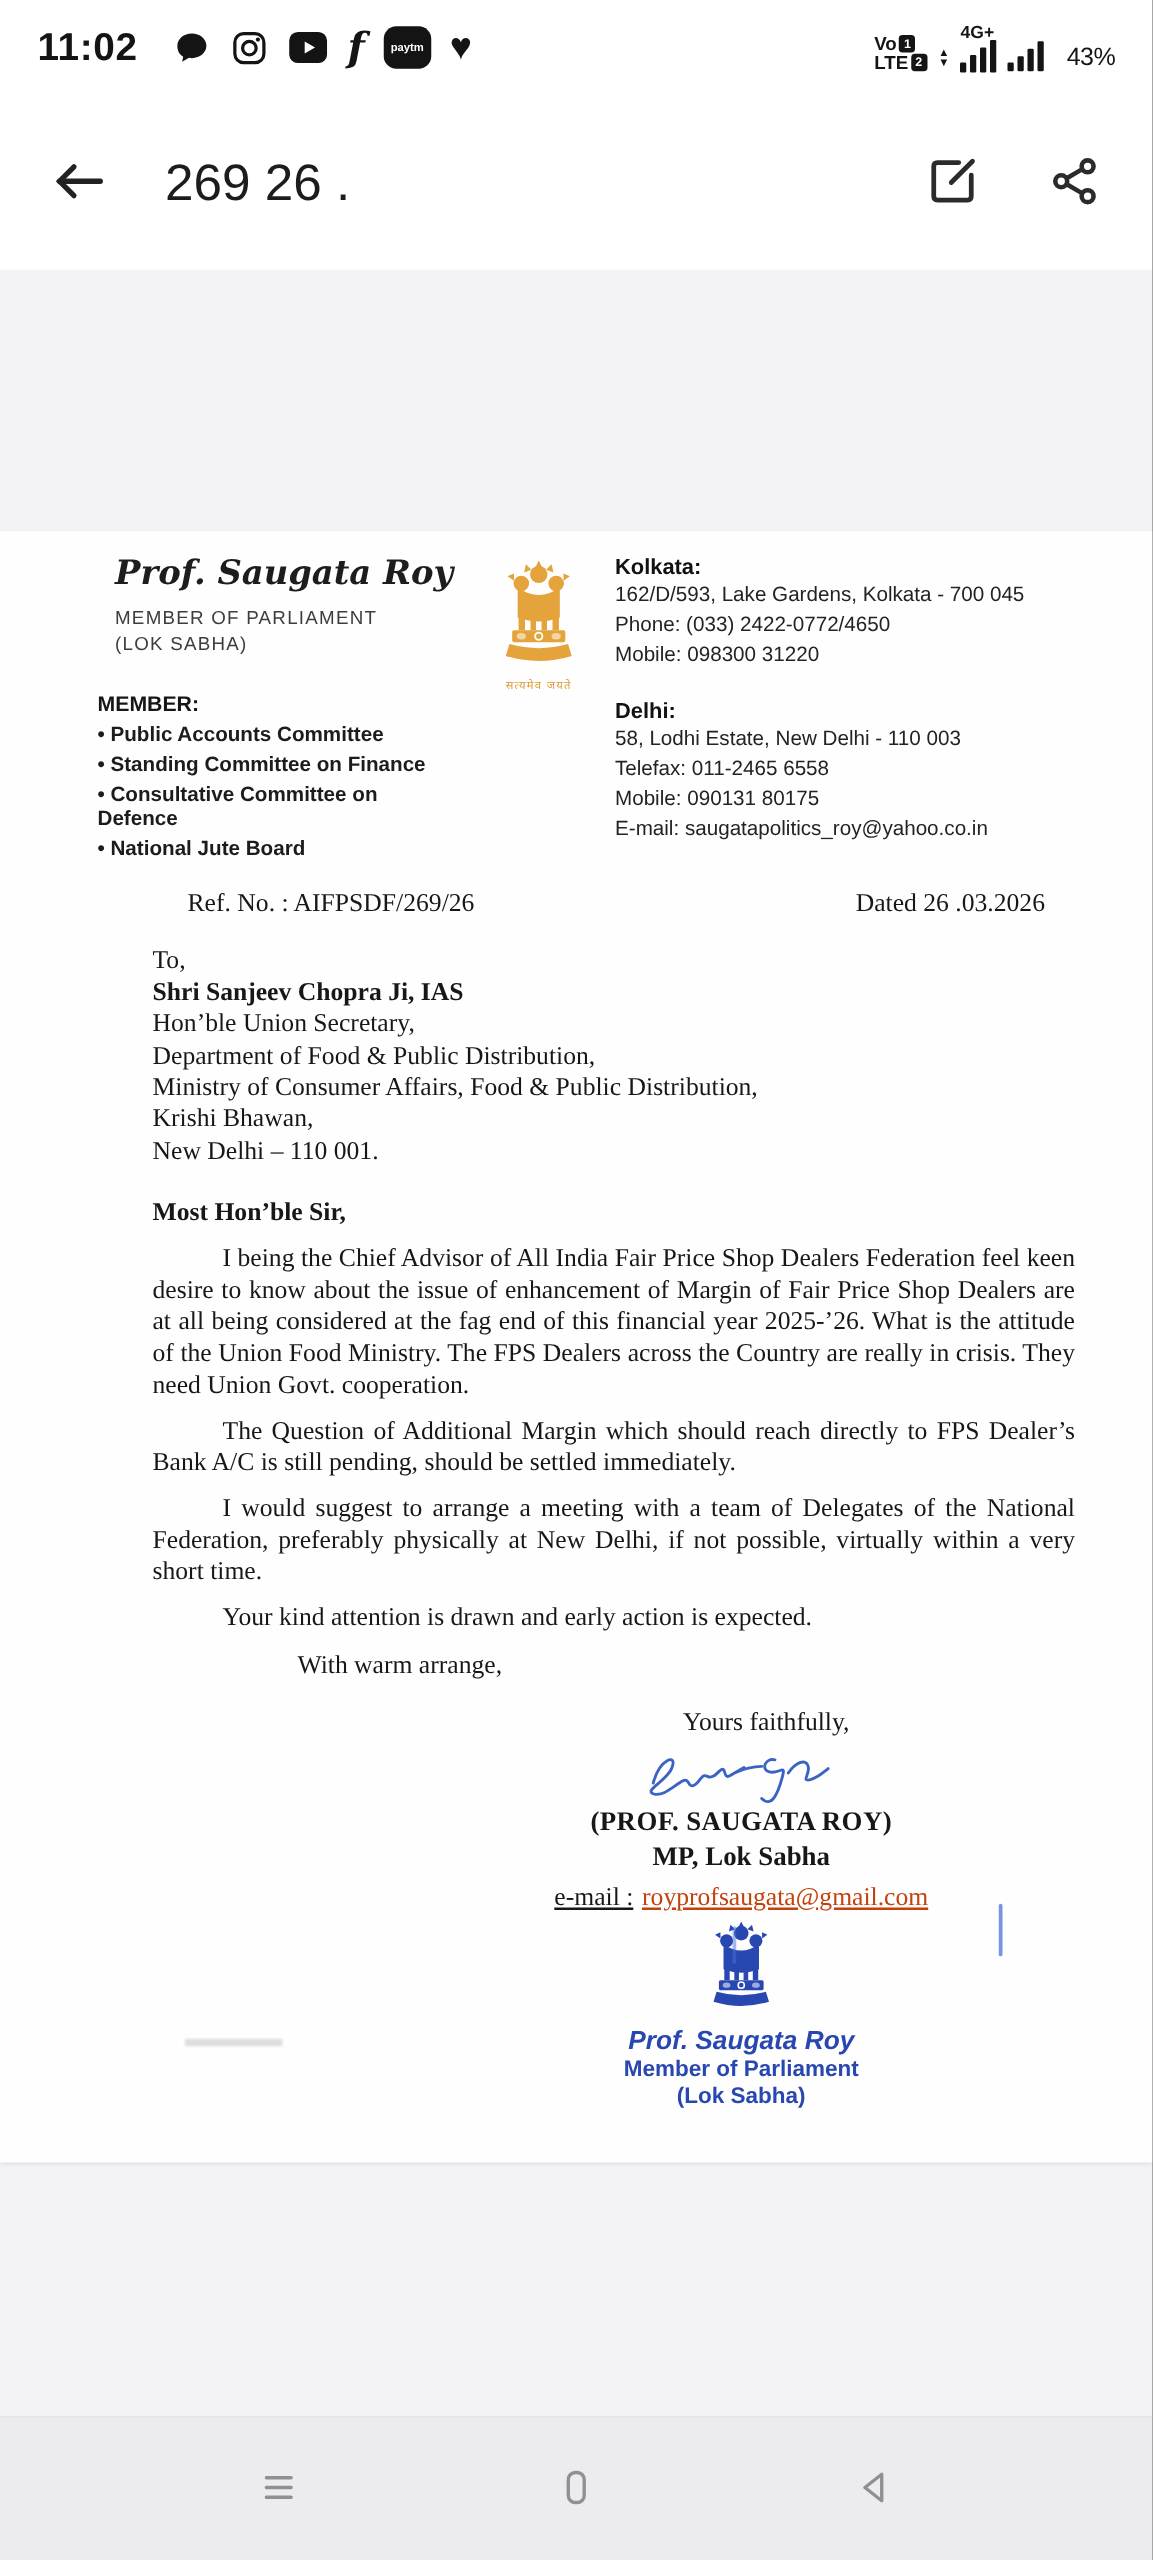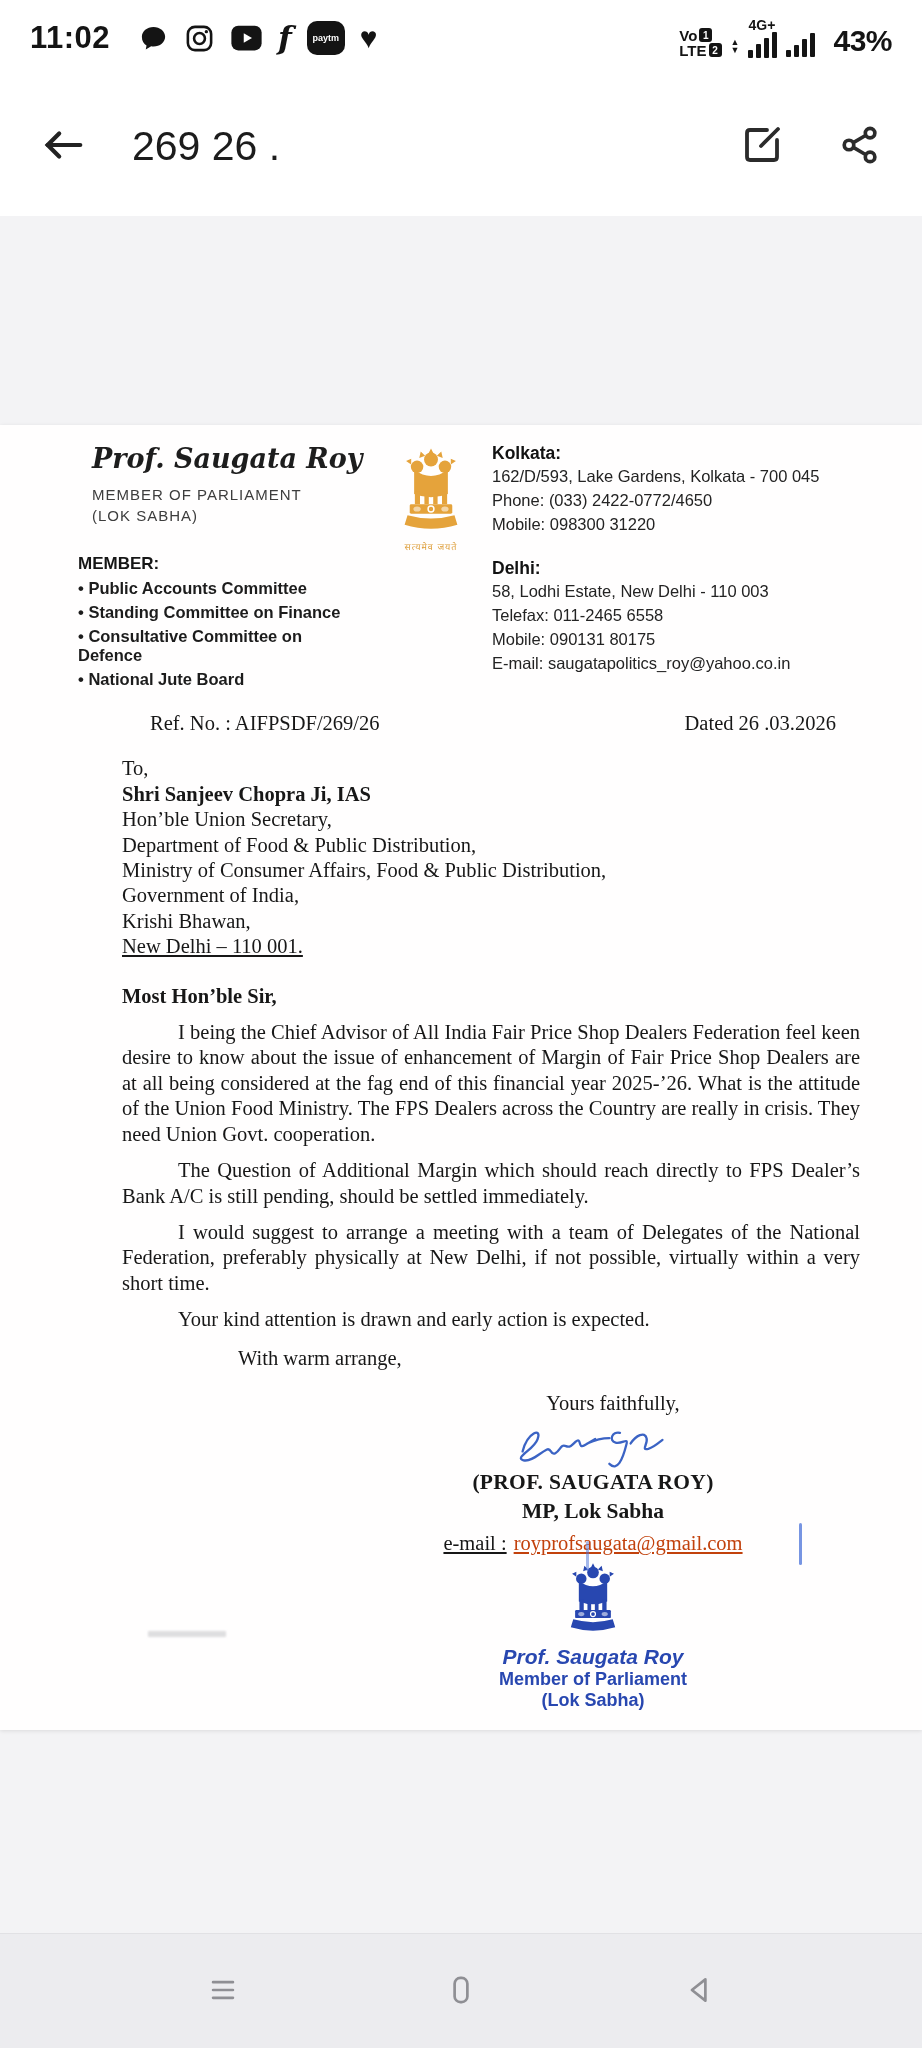--- a/index.html
+++ b/index.html
@@ -22,21 +22,21 @@
   .sim-box{width:13px;height:14px;background:#141414;border-radius:3px;color:#fff;font-size:10px;
            display:flex;align-items:center;justify-content:center;font-weight:700;}
   .updown{display:flex;flex-direction:column;font-size:9px;line-height:8px;margin-bottom:4px;}
   .sig-group{display:flex;flex-direction:column;align-items:flex-start;}
   .net-label{font-size:14px;font-weight:700;line-height:12px;margin-bottom:1px;}
   .bars{display:flex;align-items:flex-end;gap:3px;}
   .bars i{display:block;width:5px;background:#141414;border-radius:1px;}
   .battery{position:relative;width:22px;height:36px;border-radius:6px;overflow:hidden;background:#b9b9bd;margin-bottom:1px;}
   .battery .fill{position:absolute;bottom:0;left:0;right:0;height:43%;background:#141414;}
   .battery-nub{width:10px;height:4px;background:#b9b9bd;border-radius:2px 2px 0 0;margin:0 auto;}
-  .pct{font-size:30px;font-weight:700;letter-spacing:-.5px;}
+  .pct{font-size:20px;font-weight:400;letter-spacing:-.5px;}
 
   
   .app-header{position:absolute;top:76px;left:0;right:0;height:140px;background:#fff;
               display:flex;align-items:center;padding:0 40px;box-sizing:border-box;}
   .icon-btn{background:none;border:none;padding:0;cursor:pointer;display:flex;align-items:center;}
   .doc-title{font-size:41px;color:#1c1c1c;margin-left:46px;font-weight:400;}
   .header-right{margin-left:auto;display:flex;align-items:center;gap:52px;}
 
   
   .viewer{position:absolute;top:216px;left:0;right:0;height:1717px;background:#f3f3f5;}
@@ -59,21 +59,21 @@
   .contact-heading{font-weight:700;font-size:17.5px;color:#121212;}
   .contact-line{font-size:16.5px;color:#232323;line-height:24px;}
   .contact-delhi{margin-top:22px;}
 
   
   .letter-body{margin:8px 62px 0 122px;font-family:"Liberation Serif",serif;
                font-size:20.5px;color:#171717;line-height:25.4px;}
   .ref-row{display:flex;justify-content:space-between;padding-left:28px;padding-right:24px;margin-top:22px;}
   .to-label{margin-top:20px;}
   .recipient-name{font-weight:700;}
-  .recipient-city{text-decoration:underline;}
+  .recipient-city{}
   .salutation{font-weight:700;margin-top:24px;}
   .para{margin:11px 0 0;text-align:justify;text-indent:56px;}
   .regards{margin-top:13px;padding-left:116px;}
 
   .sig-block{width:430px;margin:20px 52px 0 auto;text-align:center;}
   .closing{padding-left:40px;}
   .signature-svg{display:block;margin:0 auto -8px;height:62px;}
   .signatory-name{font-weight:700;font-size:21.5px;letter-spacing:.3px;}
   .signatory-title{font-weight:700;font-size:21.5px;margin-top:3px;}
   .email-line{margin-top:7px;font-size:20.5px;}
@@ -264,21 +264,20 @@
       <div class="letter-body">
         <div class="ref-row">
           <span>Ref. No. : AIFPSDF/269/26</span>
           <span>Dated 26 .03.2026</span>
         </div>
         <div class="to-label">To,</div>
         <div class="recipient-name">Shri Sanjeev Chopra Ji, IAS</div>
         <div>Hon’ble Union Secretary,</div>
         <div>Department of Food &amp; Public Distribution,</div>
         <div>Ministry of Consumer Affairs, Food &amp; Public Distribution,</div>
-        <div>Government of India,</div>
         <div>Krishi Bhawan,</div>
         <div><span class="recipient-city">New Delhi – 110 001.</span></div>
         <div class="salutation">Most Hon’ble Sir,</div>
         <p class="para">I being the Chief Advisor of All India Fair Price Shop Dealers Federation feel keen desire to know about the issue of enhancement of Margin of Fair Price Shop Dealers are at all being considered at the fag end of this financial year 2025-’26. What is the attitude of the Union Food Ministry. The FPS Dealers across the Country are really in crisis. They need Union Govt. cooperation.</p>
         <p class="para">The Question of Additional Margin which should reach directly to FPS Dealer’s Bank A/C is still pending, should be settled immediately.</p>
         <p class="para">I would suggest to arrange a meeting with a team of Delegates of the National Federation, preferably physically at New Delhi, if not possible, virtually within a very short time.</p>
         <p class="para">Your kind attention is drawn and early action is expected.</p>
         <div class="regards">With warm arrange,</div>
 
         <div class="sig-block">

